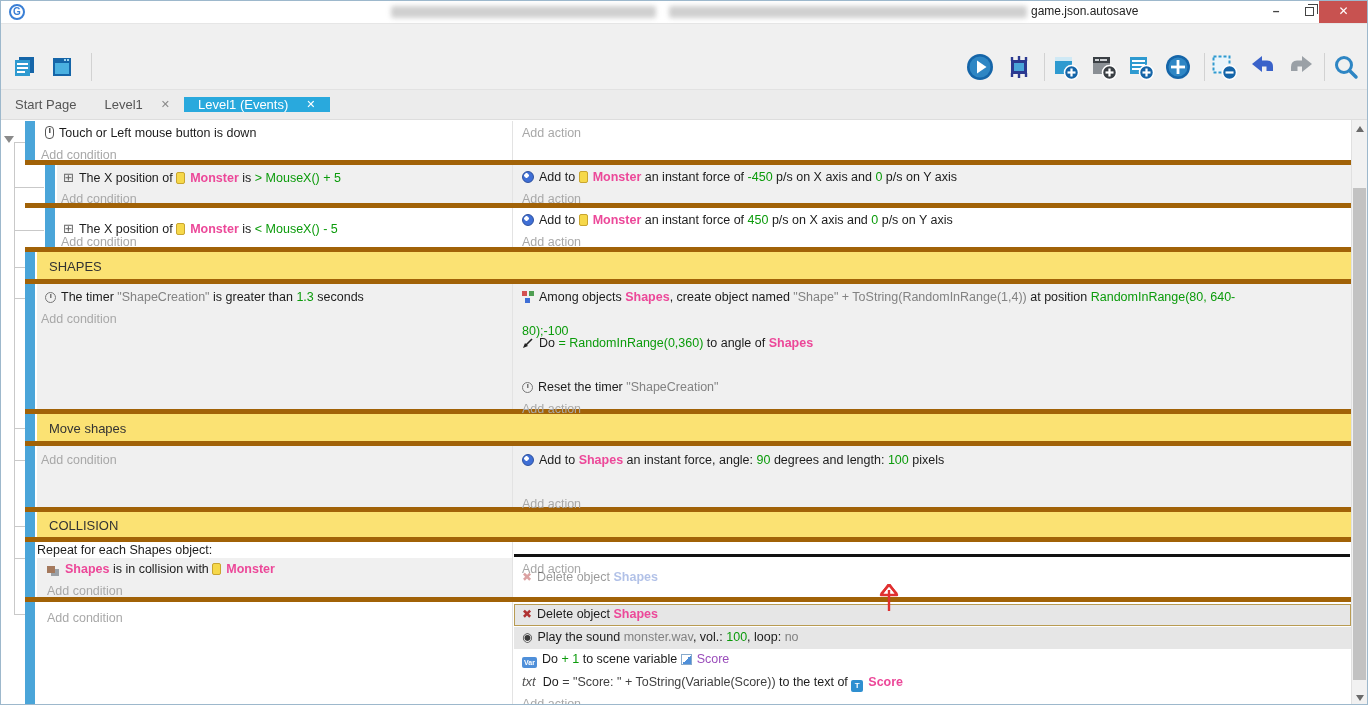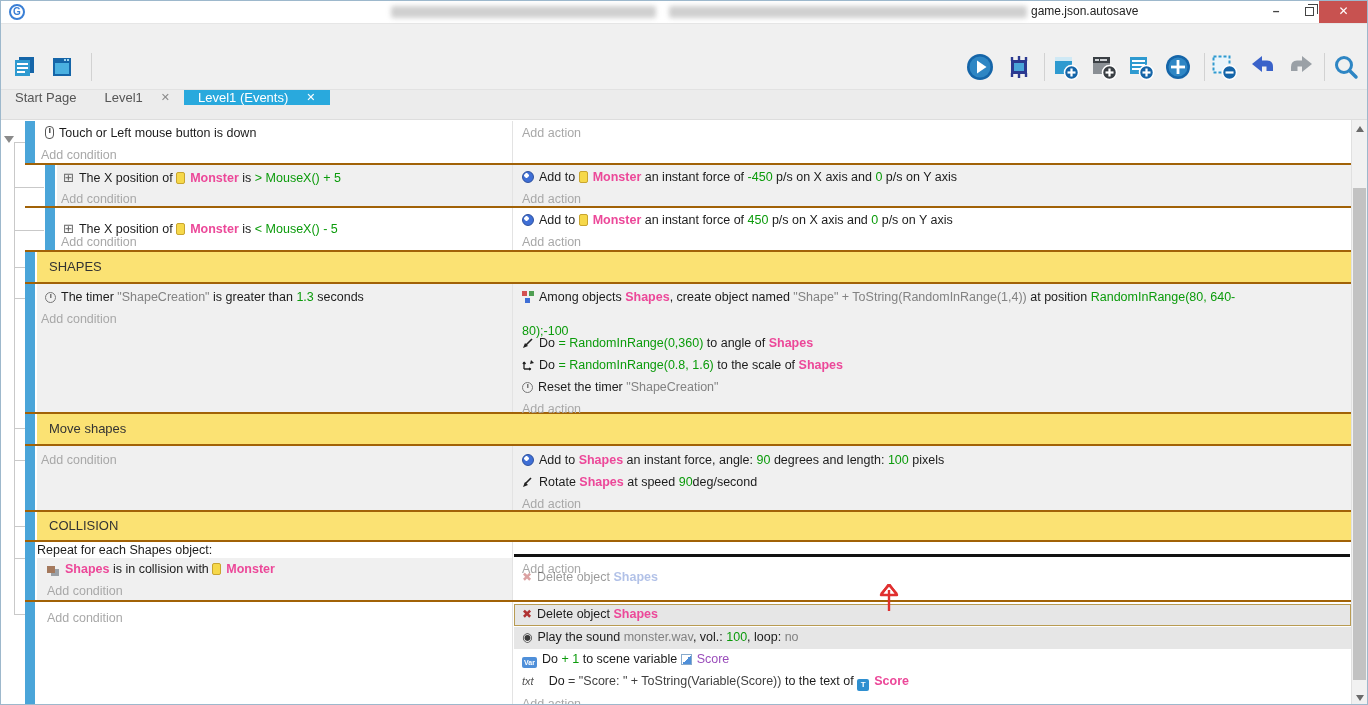--- a/index.html
+++ b/index.html
@@ -19,28 +19,28 @@
   .restore-glyph:before{content:"";position:absolute;left:2px;top:-4px;width:9px;height:9px;border:1.5px solid #444;border-left:none;border-bottom:none;}
   .btn-close{left:1318px;width:49px;background:#c85250;color:#fff;font-size:12px;}
   
   .menubar{display:flex;align-items:center;height:22px;background:#f0f0f0;font-size:12px;color:#1a1a1a;padding-left:6px;border-top:1px solid #e6e6e6;}
   .menu-item{padding:8px 11px;line-height:22px;margin-top:38px;}
   
   .toolbar{position:relative;height:44px;background:#f0f0f0;}
   .tbtn{position:absolute;top:7px;width:30px;height:30px;display:flex;align-items:center;justify-content:center;}
   .tsep{position:absolute;top:8px;width:1px;height:28px;background:#d2d2d2;}
   
-  .tabbar{display:flex;height:30px;background:#ececec;font-size:13px;color:#555;align-items:flex-start;border-top:1px solid #e2e2e2;}
+  .tabbar{display:flex;height:30px;background:#ececec;font-size:13px;color:#555;align-items:center;border-top:1px solid #e2e2e2;}
   .tab{display:flex;align-items:center;padding:0 14px;gap:18px;cursor:default;}
   .tab .x{font-size:11px;color:#8a8a8a;}
   .tab.active{background:#29a9dd;color:#fff;}
   .tab.active .x{color:#fff;}
   
   .sheet{position:relative;height:587px;background:#fff;overflow:hidden;border-top:1px solid #ddd;}
-  .ev{position:absolute;left:24px;width:1327px;border-bottom:2px solid #a16207;}
+  .ev{position:absolute;left:24px;width:1327px;border-bottom:5px solid #a16207;}
   .bar{position:absolute;left:0;top:0;bottom:0;width:10px;background:#4aa5d9;}
   .bar.sub{left:20px;}
   .bg{position:absolute;}
   .vd{position:absolute;left:487px;top:0;bottom:0;width:1px;background:#e3e3e3;}
   .ln{position:absolute;white-space:nowrap;font-size:12.5px;color:#1c1c1c;line-height:17px;}
   .gray{color:#a8a8a8;}
   .grn{color:#0b9b0b;}
   .obj{color:#ec4899;font-weight:700;}
   .str{color:#828282;}
   .pur{color:#9a4dbb;}
@@ -59,21 +59,21 @@
             background:linear-gradient(#777,#777) 50% 20%/1.5px 4px no-repeat;}
   .ic-create{width:12px;height:12px;background:
       linear-gradient(#d45252,#d45252) 0 0/5px 5px no-repeat,
       linear-gradient(#4f9e52,#4f9e52) 7px 0/5px 5px no-repeat,
       linear-gradient(#3f6fd6,#3f6fd6) 3px 7px/5px 5px no-repeat;}
   .ic-x{color:#b03232;font-weight:700;font-size:12px;margin-right:5px;display:inline-block;}
   .ic-sound{font-size:12px;color:#3a3a3a;margin-right:5px;display:inline-block;}
   .ic-var{width:15px;height:11px;background:#4f8fd9;border-radius:2px;color:#fff;font-size:7px;font-weight:700;
           text-align:center;line-height:11px;}
   .ic-svar{width:11px;height:11px;border:1px solid #88aacc;background:linear-gradient(135deg,#fff 50%,#4f8fd9 50%);}
-  .ic-txt{font-size:11px;font-style:italic;color:#555;margin-right:15px;display:inline-block;}
+  .ic-txt{font-size:13px;font-style:italic;color:#555;margin-right:7px;display:inline-block;}
   .ic-tobj{width:12px;height:12px;background:#2f8fd0;border-radius:2px;color:#fff;font-size:8px;font-weight:700;
            text-align:center;line-height:12px;}
   .ic-coll{width:8px;height:7px;background:#a4795d;box-shadow:4px 3px 0 0 #9aa0a6;margin-right:10px;margin-bottom:2px;}
   svg.ic{vertical-align:-2px;}
   
   .gut-v{position:absolute;left:13px;width:1px;background:#c9c9c9;}
   .gut-h{position:absolute;height:1px;background:#c9c9c9;}
   .collapse{position:absolute;left:3px;top:16px;width:0;height:0;border-left:5px solid transparent;
             border-right:5px solid transparent;border-top:7px solid #8a8a8a;}
   
@@ -305,52 +305,39 @@
       <div class="ln" style="left:497px;top:5px;">
         <span class="ic ic-create"></span><span>Among objects </span><span class="obj">Shapes</span><span>, create object named </span><span class="str">"Shape" + ToString(RandomInRange(1,4))</span><span> at position </span><span class="grn">RandomInRange(80, 640-</span>
       </div>
       <div class="ln grn" style="left:497px;top:27px;margin-top:12px;">80);-100</div>
       <div class="ln" style="left:497px;top:51px;">
         <svg class="ic" width="12" height="12" viewBox="0 0 12 12">
             <line x1="10" y1="2" x2="3" y2="9" stroke="#222" stroke-width="1.6"></line>
             <polygon points="1,11 6,9 3,6" fill="#222"></polygon>
           </svg><span>Do </span><span class="grn">= RandomInRange(0,360)</span><span> to angle of </span><span class="obj">Shapes</span>
       </div>
-      <div class="ln" style="left:497px;top:73px;">
-        <svg class="ic" width="12" height="12" viewBox="0 0 12 12">
-            <path d="M2 10 L2 3 M2 3 L1 5 M2 3 L3.5 5" stroke="#222" stroke-width="1.3" fill="none"></path>
-            <path d="M2 10 L9 10 M9 10 L7 9 M9 10 L7 11" stroke="#222" stroke-width="1.3" fill="none"></path>
-            <polygon points="9,1 12,4 8,5" fill="#222"></polygon>
-          </svg><span>Do </span><span class="grn">= RandomInRange(0.8, 1.6)</span><span> to the scale of </span><span class="obj">Shapes</span>
-      </div>
       <div class="ln" style="left:497px;top:95px;">
         <span class="ic ic-timer"></span><span>Reset the timer </span><span class="str">"ShapeCreation"</span>
       </div>
       <div class="ln gray" style="left:497px;top:117px;">Add action</div>
     </div>
 
     <div class="ev" style="top:294px;height:32px;">
       <div class="bar"></div>
       <div class="bg comment" style="left:12px;right:0;top:0;bottom:0;"></div>
       <div class="cm-label">Move shapes</div>
     </div>
 
     <div class="ev" style="top:326px;height:66px;">
       <div class="bg" style="left:12px;right:0;top:0;bottom:0;background:#f0f0f0;"></div>
       <div class="bar"></div>
       <div class="vd"></div>
       <div class="ln gray" style="left:16px;top:6px;">Add condition</div>
       <div class="ln" style="left:497px;top:6px;">
         <span class="ic ic-hand"></span><span>Add to </span><span class="obj">Shapes</span><span> an instant force, angle: </span><span class="grn">90</span><span> degrees and length: </span><span class="grn">100</span><span> pixels</span>
-      </div>
-      <div class="ln" style="left:497px;top:28px;">
-        <svg class="ic" width="12" height="12" viewBox="0 0 12 12">
-            <line x1="9" y1="2" x2="3" y2="8" stroke="#222" stroke-width="1.6"></line>
-            <polygon points="1,11 6,9 3,6" fill="#222"></polygon>
-          </svg><span>Rotate </span><span class="obj">Shapes</span><span> at speed </span><span class="grn">90</span><span>deg/second</span>
       </div>
       <div class="ln gray" style="left:497px;top:50px;">Add action</div>
     </div>
 
     <div class="ev" style="top:392px;height:30px;">
       <div class="bar"></div>
       <div class="bg comment" style="left:12px;right:0;top:0;bottom:0;"></div>
       <div class="cm-label" style="top:6px;">COLLISION</div>
     </div>
 

